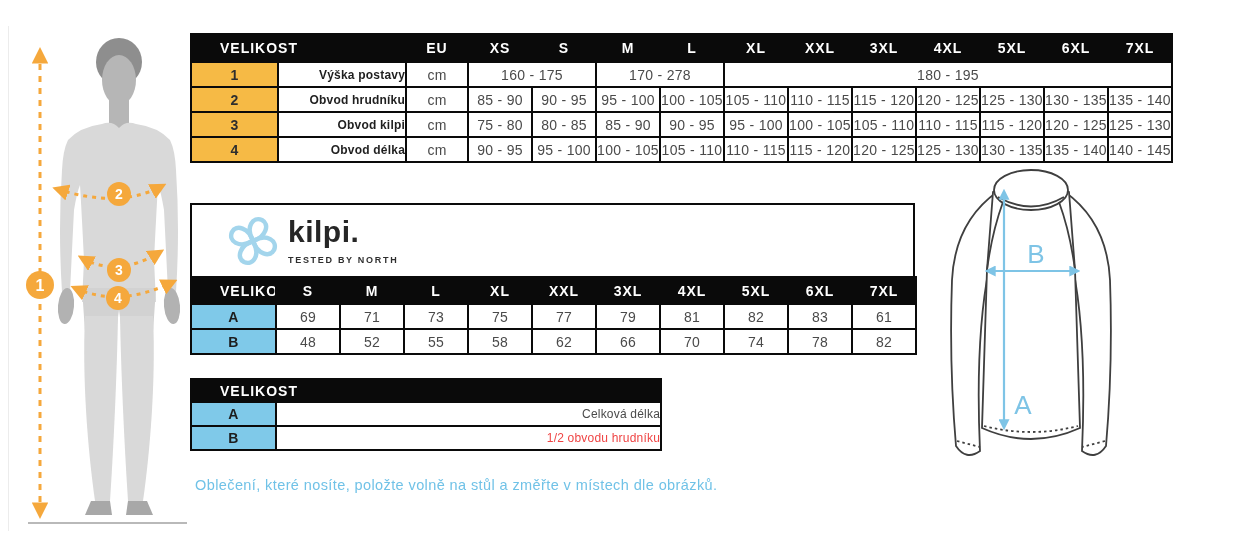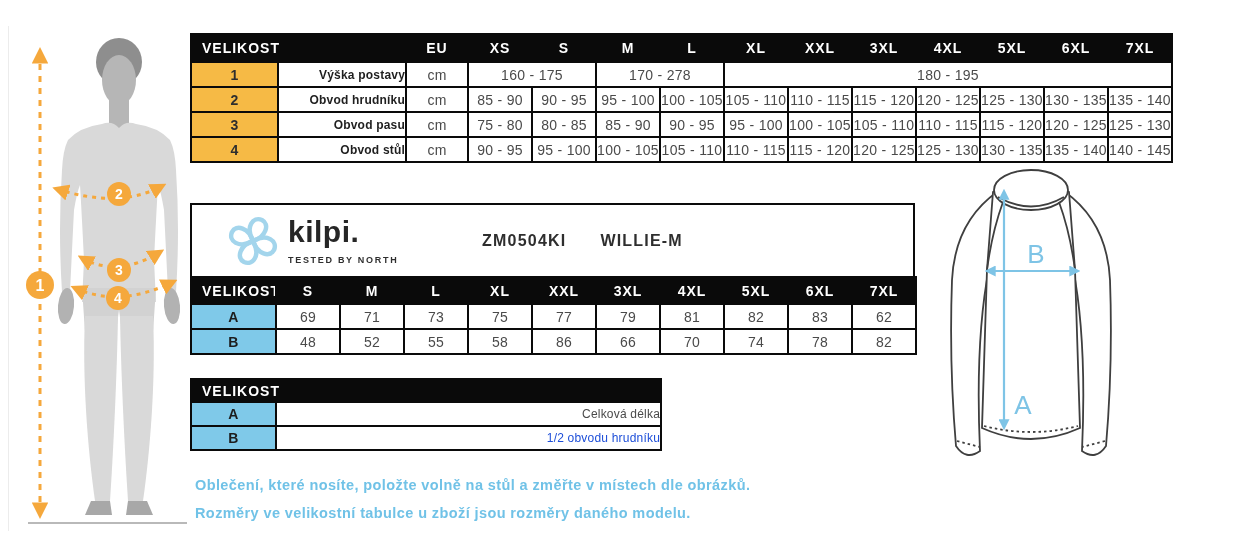--- a/index.html
+++ b/index.html
@@ -6,38 +6,38 @@
   #stage{position:relative;width:1239px;height:533px;background:#fff;overflow:hidden;
          font-family:"Liberation Sans","DejaVu Sans",sans-serif;color:#333;}
   .abs{position:absolute;}
 
   
   table{border-collapse:collapse;table-layout:fixed;}
   td,th{border:2px solid #0a0a0a;text-align:center;padding:0;white-space:nowrap;
         overflow:hidden;font-size:14px;font-weight:400;color:#4a4a4a;letter-spacing:.3px;}
   tr.hdr th{background:#0a0a0a;color:#fff;font-weight:700;font-size:14px;letter-spacing:1px;
             border-color:#0a0a0a;}
-  th.title{text-align:left;padding-left:10px;}
+  th.title{text-align:left;padding-left:28px;}
   td.num{background:#F6BA45;color:#2e2e2e;font-weight:600;}
   td.key{background:#7FC9E9;color:#1d1d1d;font-weight:700;}
   td.lbl{text-align:right;padding-left:8px;font-weight:600;color:#1f1f1f;font-size:12px;letter-spacing:.2px;}
 
   
   .product-box{left:190px;top:203px;width:725px;height:75px;border:2px solid #0a0a0a;
                box-sizing:border-box;display:flex;align-items:center;background:#fff;}
   .logo-wrap{display:flex;align-items:center;margin-left:34px;}
   .brand-stack{margin-left:8px;display:flex;flex-direction:column;align-items:flex-start;}
   .brand-word{font-size:30px;font-weight:800;color:#262626;line-height:30px;letter-spacing:.5px;}
   .brand-sub{font-size:9px;font-weight:700;color:#2f2f2f;letter-spacing:1.7px;margin-top:8px;}
   .code-wrap{position:absolute;left:250px;right:0;top:203px;height:75px;display:flex;
              align-items:center;justify-content:center;gap:34px;pointer-events:none;}
   .code-txt{font-size:16px;font-weight:600;color:#2e2e2e;letter-spacing:1.2px;}
 
   .notes{left:195px;top:471px;width:640px;}
-  .notes p{margin:0;color:#70C2E7;font-size:14.5px;letter-spacing:.4px;line-height:28px;font-weight:700;}
+  .notes p{margin:0;color:#70C2E7;font-size:14.5px;letter-spacing:.4px;line-height:28px;font-weight:400;}
 
   .edge-line{left:8px;top:26px;width:1px;height:505px;background:#ececec;}
 
   svg text{font-family:"Liberation Sans","DejaVu Sans",sans-serif;}
 </style>
 </head>
 <body>
 
 <div id="stage">
 
@@ -139,37 +139,37 @@
       <td>105 - 110</td>
       <td>110 - 115</td>
       <td>115 - 120</td>
       <td>120 - 125</td>
       <td>125 - 130</td>
       <td>130 - 135</td>
       <td>135 - 140</td>
     </tr>
     <tr style="height:25px">
       <td class="num">3</td>
-      <td class="lbl">Obvod pasu</td>
+      <td class="lbl">Obvod kilpi</td>
       <td>cm</td>
       <td>75 - 80</td>
       <td>80 - 85</td>
       <td>85 - 90</td>
       <td>90 - 95</td>
       <td>95 - 100</td>
       <td>100 - 105</td>
       <td>105 - 110</td>
       <td>110 - 115</td>
       <td>115 - 120</td>
       <td>120 - 125</td>
       <td>125 - 130</td>
     </tr>
     <tr style="height:25px">
       <td class="num">4</td>
-      <td class="lbl">Obvod stůl</td>
+      <td class="lbl">Obvod délka</td>
       <td>cm</td>
       <td>90 - 95</td>
       <td>95 - 100</td>
       <td>100 - 105</td>
       <td>105 - 110</td>
       <td>110 - 115</td>
       <td>115 - 120</td>
       <td>120 - 125</td>
       <td>125 - 130</td>
       <td>130 - 135</td>
@@ -187,24 +187,20 @@
           <path d="M27,27 C19,13 27,2 36,6 C44,10 40,23 27,27" transform="rotate(90 27 27)"></path>
           <path d="M27,27 C19,13 27,2 36,6 C44,10 40,23 27,27" transform="rotate(180 27 27)"></path>
           <path d="M27,27 C19,13 27,2 36,6 C44,10 40,23 27,27" transform="rotate(270 27 27)"></path>
         </g>
       </svg>
       <div class="brand-stack">
         <span class="brand-word">kilpi.</span>
         <span class="brand-sub">TESTED BY NORTH</span>
       </div>
     </div>
-  </div>
-  <div class="abs code-wrap" style="width:665px;">
-    <span class="code-txt">ZM0504KI</span>
-    <span class="code-txt">WILLIE-M</span>
   </div>
 
   <table class="abs" style="left:190px;top:276px;width:725px;">
     <colgroup>
       <col style="width:85px">
         <col span="10" style="width:64px">
     </colgroup>
     <tbody>
         <tr class="hdr" style="height:27px">
       <th class="title">VELIKOST</th>
@@ -223,29 +219,29 @@
       <td class="key">A</td>
       <td>69</td>
       <td>71</td>
       <td>73</td>
       <td>75</td>
       <td>77</td>
       <td>79</td>
       <td>81</td>
       <td>82</td>
       <td>83</td>
-      <td>62</td>
+      <td>61</td>
     </tr>
     <tr style="height:25px">
       <td class="key">B</td>
       <td>48</td>
       <td>52</td>
       <td>55</td>
       <td>58</td>
-      <td>86</td>
+      <td>62</td>
       <td>66</td>
       <td>70</td>
       <td>74</td>
       <td>78</td>
       <td>82</td>
     </tr>
   </tbody>
     </table>
 
   <table class="abs" style="left:190px;top:378px;width:470px;">
@@ -256,28 +252,27 @@
     <tbody>
         <tr class="hdr" style="height:23px">
       <th class="title" colspan="2">VELIKOST</th>
     </tr>
     <tr style="height:24px">
       <td class="key">A</td>
       <td class="lbl" style="font-weight:400;color:#4a4a4a;padding-left:10px">Celková délka</td>
     </tr>
     <tr style="height:24px">
       <td class="key">B</td>
-      <td class="lbl" style="font-weight:400;color:#1d4ed8;">1/2 obvodu hrudníku</td>
+      <td class="lbl" style="font-weight:400;color:#ef4444;">1/2 obvodu hrudníku</td>
     </tr>
   </tbody>
     </table>
 
   <div class="abs notes">
     <p>Oblečení, které nosíte, položte volně na stůl a změřte v místech dle obrázků.</p>
-    <p>Rozměry ve velikostní tabulce u zboží jsou rozměry daného modelu.</p>
   </div>
 
   <svg class="abs" style="left:935px;top:160px;" width="302" height="310" viewBox="0 0 302 310">
     <defs>
       <marker id="arrB" viewBox="0 0 10 10" refX="7" refY="5" markerWidth="5" markerHeight="5" orient="auto">
         <path d="M0,0 L10,5 L0,10 Z" fill="#7EC4E6"></path>
       </marker>
       <marker id="arrBs" viewBox="0 0 10 10" refX="7" refY="5" markerWidth="5" markerHeight="5" orient="auto-start-reverse">
         <path d="M0,0 L10,5 L0,10 Z" fill="#7EC4E6"></path>
       </marker>

